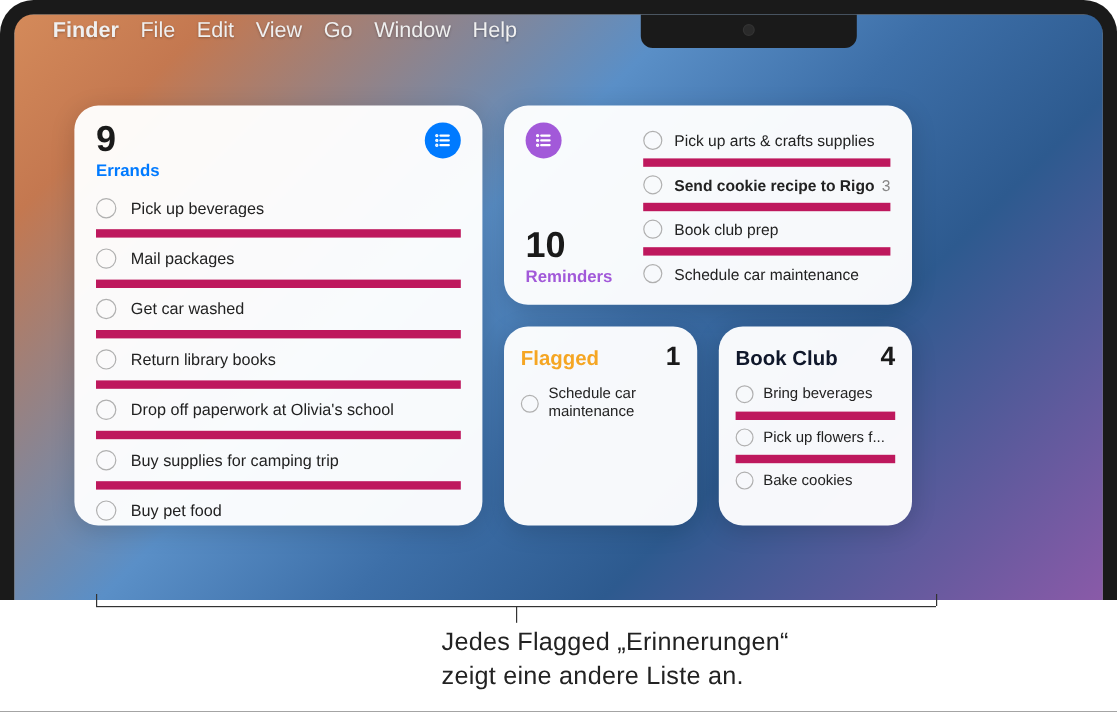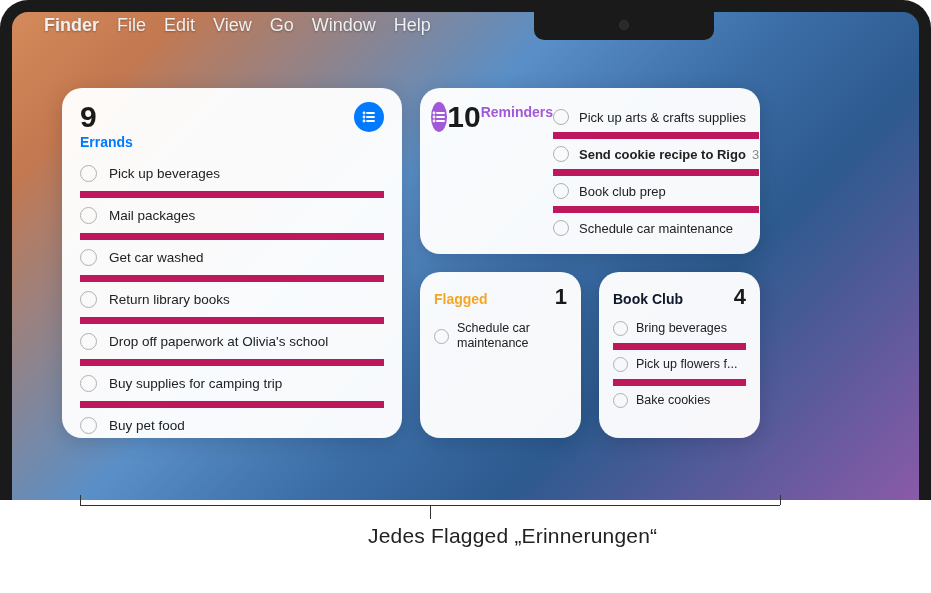--- a/index.html
+++ b/index.html
@@ -82,28 +82,28 @@
   font-size: 13.5px;
   color: #222;
 }
 .todo-list .todo-item:first-child { border-top:none; }
 .radio { width:17px; height:17px; border:1.5px solid #b0b0b0; border-radius:50%; margin-right:12px; flex-shrink:0; }
 .todo-text { flex:1; white-space:nowrap; overflow:hidden; text-overflow:ellipsis; }
 .todo-suffix { color:#888; font-size:13px; margin-left:6px;}
 .todo-bold { font-weight:600; }
 
 .w-med-inner { display:flex; height:100%; }
-.w-med-left { width:115px; display:flex; flex-direction:row; justify-content:flex-end; padding-bottom:6px;}
+.w-med-left { width:115px; display:flex; flex-direction:column; justify-content:flex-end; padding-bottom:6px;}
 .w-med-left .icon-circle { margin-bottom:auto; }
 .w-med-right { flex:1; }
 .w-med-right .todo-item { padding:7px 0; font-size:13px;}
 .w-med-right .radio { width:16px; height:16px; margin-right:10px;}
 
 .ws-head { display:flex; justify-content:space-between; align-items:baseline; margin-bottom:4px;}
-.ws-label { font-size:14px; font-weight:700; }
+.ws-label { font-size:17px; font-weight:700; }
 .ws-count { font-size:22px; font-weight:700; color:#1a1a1a; }
 .ws-list .todo-item { padding:7px 0; font-size:12.5px; line-height:1.2; }
 .ws-list .radio { width:15px; height:15px; margin-right:8px; }
 .ws-list .todo-text { white-space:normal; }
 .ws-list.nowrap .todo-text { white-space:nowrap; overflow:hidden; text-overflow:ellipsis;}
 
 .callout-line {
   position:absolute;
   border-top: 1px solid #333;
   left: 80px; width: 700px;
@@ -271,13 +271,14 @@
     </div>
   </div>
 </div>
 
 <div class="callout-tick-l"></div>
 <div class="callout-tick-r"></div>
 <div class="callout-line"></div>
 <div class="callout-tick-m"></div>
 <div class="caption">
   <div>Jedes Flagged „Erinnerungen“</div>
+  <div>zeigt eine andere Liste an.</div>
 </div>
 
 </body></html>

